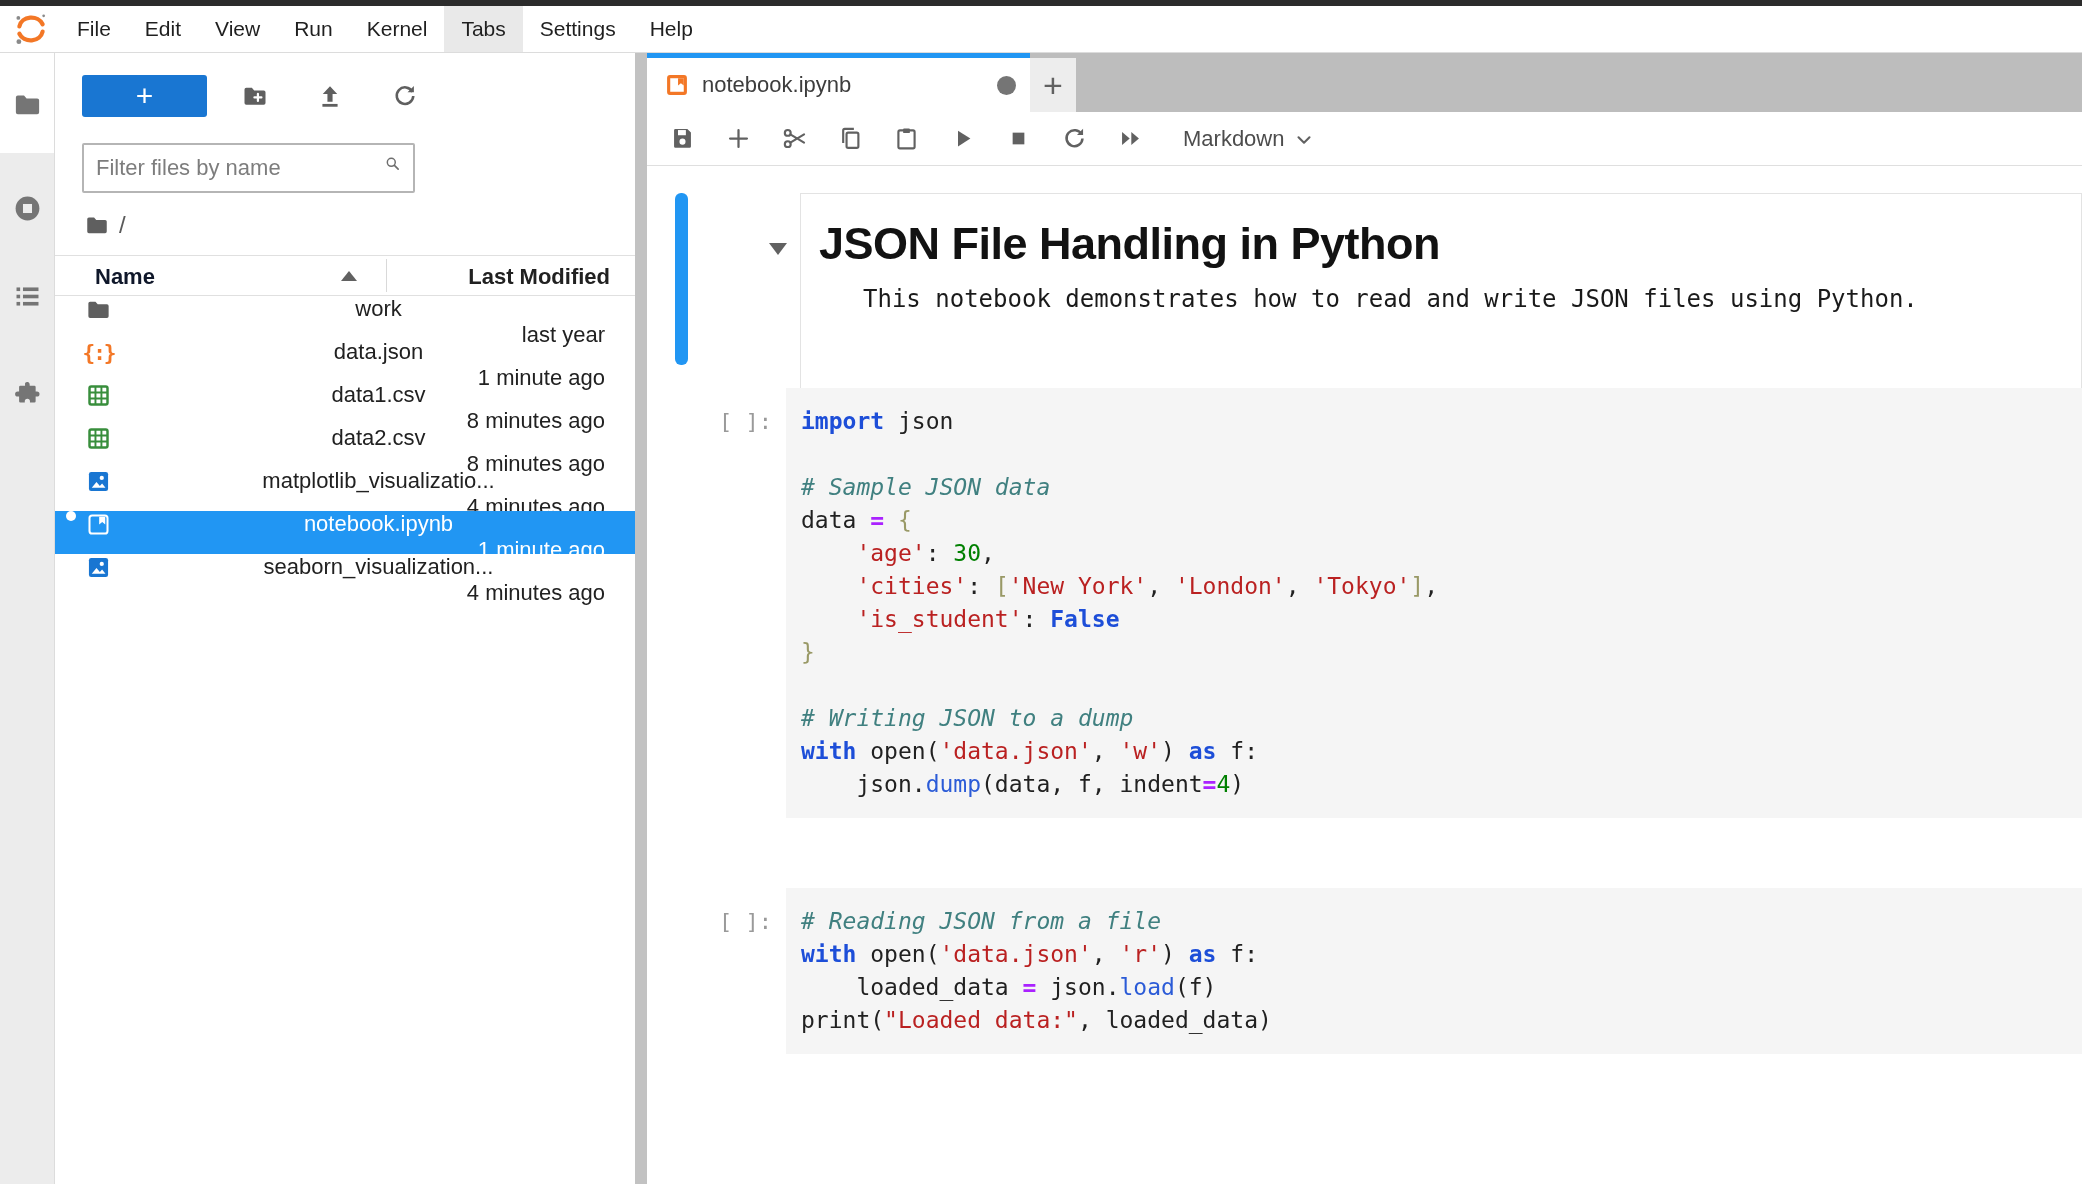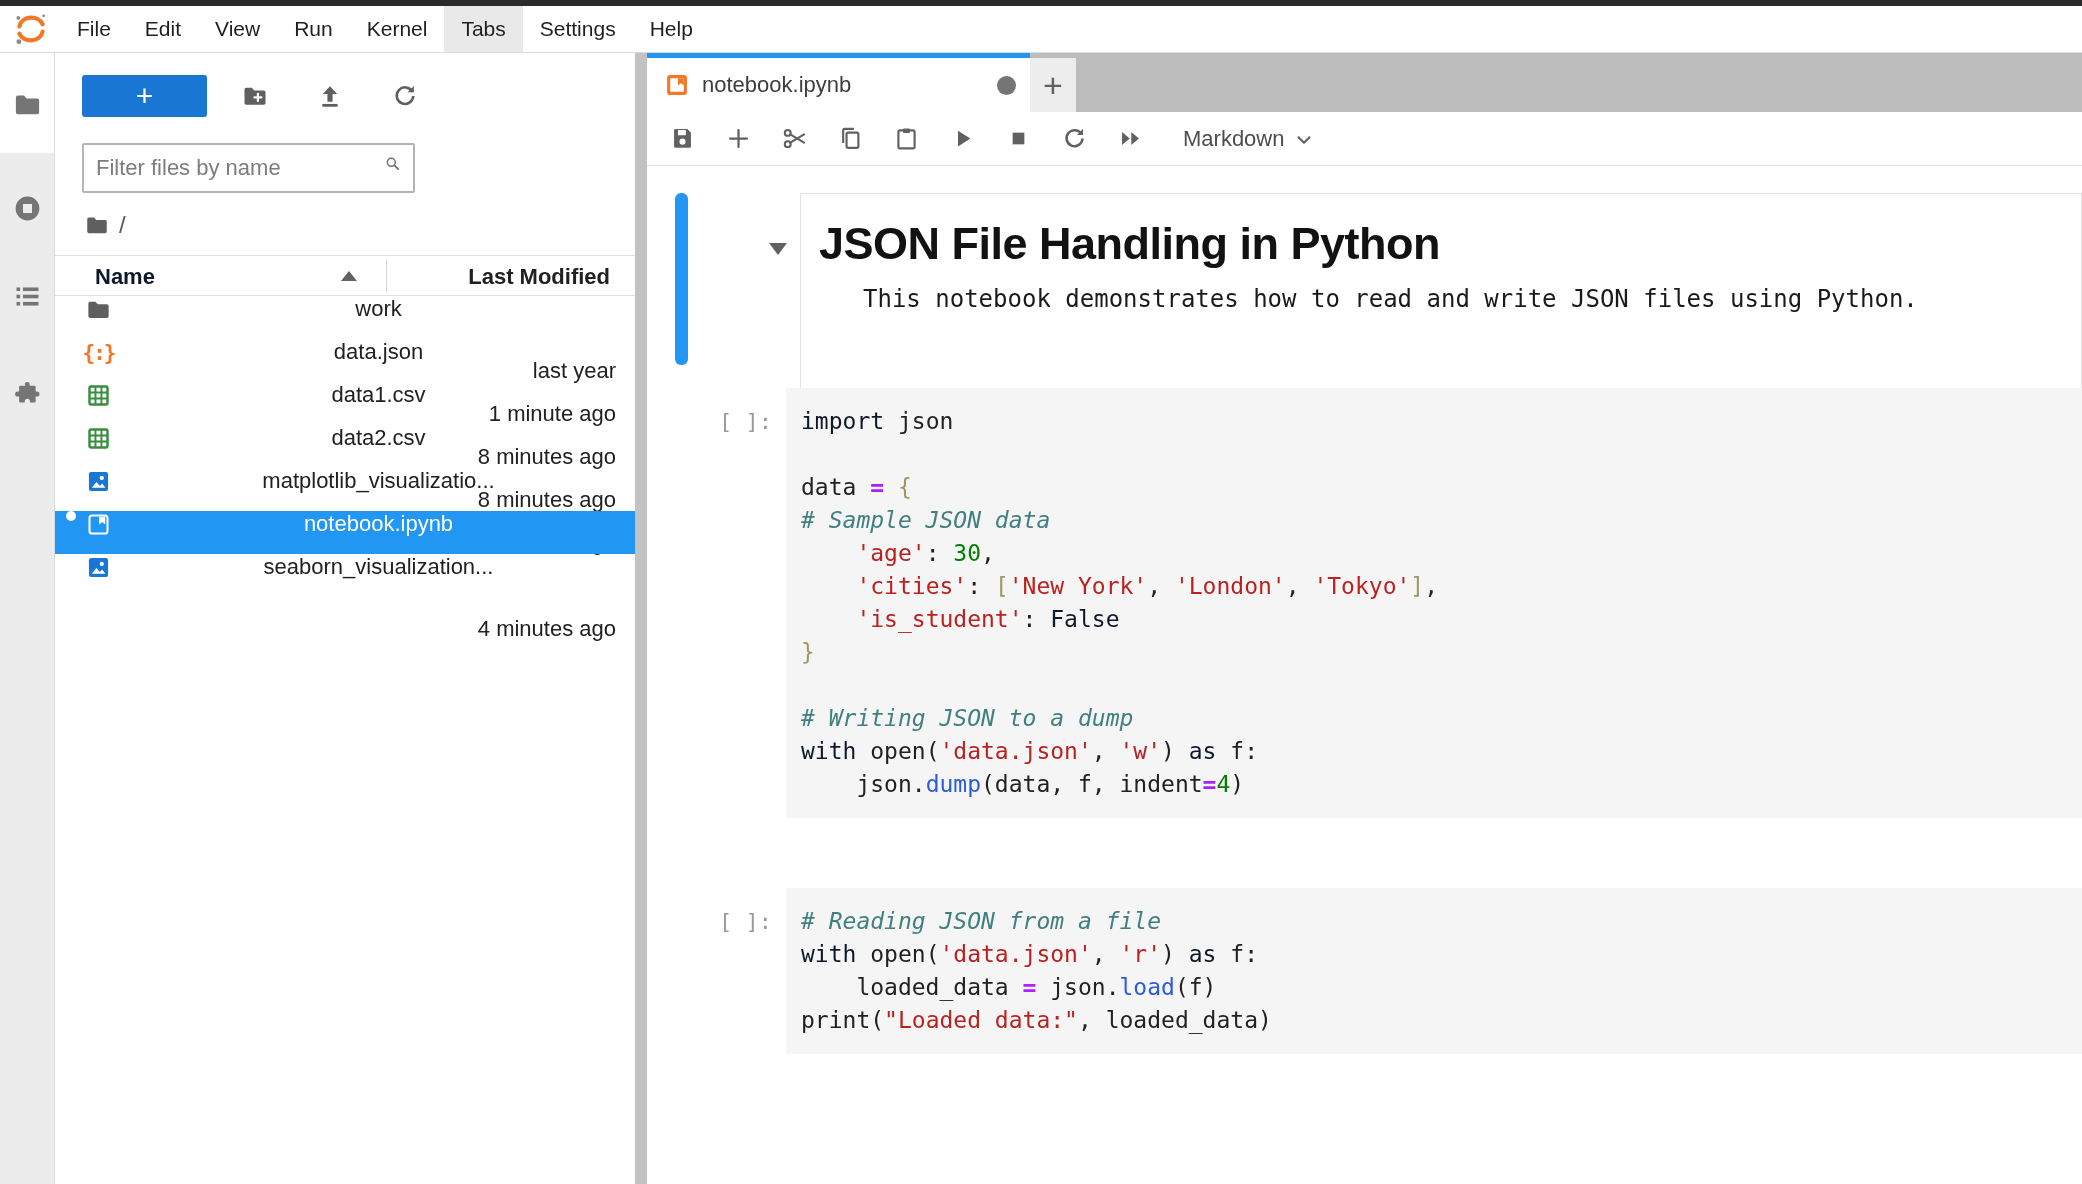--- a/index.html
+++ b/index.html
@@ -50,21 +50,21 @@
   .lh-sort { position:absolute; left:286px; top:15px; width:0; height:0;
              border-left:8px solid transparent; border-right:8px solid transparent; border-bottom:10px solid #616161; }
   .lh-divider { position:absolute; left:331px; top:3px; bottom:3px; width:1px; background:#d9d9d9; }
   .lh-mod { position:absolute; right:25px; top:8px; font-size:22px; font-weight:700; color:#212121; }
 
   .file-rows { position:absolute; left:0; top:243px; width:580px; }
   .file-row { position:relative; height:43px; display:flex; align-items:center; font-size:22px; color:#212121; cursor:default;flex-direction:column; }
   .file-row .f-icon { position:absolute; left:30px; width:27px; height:27px; display:flex; align-items:center; justify-content:center; }
   .file-row .f-icon svg { width:27px; height:27px; }
   .file-row .f-name { margin-left:67px; white-space:nowrap; }
-  .file-row .f-time { margin-left:auto; padding-right:19px; white-space:nowrap;margin-top:36px; }
+  .file-row .f-time { margin-left:auto; padding-right:30px; white-space:nowrap; }
   .file-row.selected { background:#2196f3; color:#fff; }
   .file-row .f-bullet { position:absolute; left:11px; width:10px; height:10px; border-radius:50%; background:#fff; }
   .json-glyph { font-family:"DejaVu Sans Mono", monospace; font-weight:700; font-size:21px; color:#f37726; letter-spacing:-2px; }
   .csv-ic { color:#388e3c; }
   .gray-folder { color:#5f5f5f; }
 
   
   .splitter { position:absolute; left:635px; top:53px; width:12px; height:1131px; background:#c2c2c2; }
 
   
@@ -100,21 +100,21 @@
   .cell-row { position:absolute; left:0; right:0; display:flex; }
   .cell-row .prompt { width:139px; text-align:right; padding:17px 14px 0 0; color:#9a9a9a;
                       font-family:"DejaVu Sans Mono", monospace; font-size:22px; line-height:33px; }
   .cell-row .codebox { flex:1; background:#f5f5f5; padding:17px 0 17px 15px;
                        font-family:"DejaVu Sans Mono", monospace; font-size:23px; line-height:33px; }
   .codebox .line { white-space:pre; min-height:33px; }
   .cell-1 { top:222px; }
   .cell-2 { top:722px; }
 
   .tk-p { color:#212121; }
-  .tk-k { color:#0f172a; font-weight:400; }
+  .tk-k { color:#1d4ed8; font-weight:700; }
   .tk-c { color:#408080; font-style:italic; }
   .tk-s { color:#ba2121; }
   .tk-n { color:#008000; }
   .tk-o { color:#aa22ff; font-weight:700; }
   .tk-f { color:#2b5bd7; }
   .tk-b { color:#999966; }
 </style>
 </head>
 <body>
 
@@ -358,22 +358,22 @@
       <div class="md-box">
         <h1 class="md-title">JSON File Handling in Python</h1>
         <div class="md-subtitle">This notebook demonstrates how to read and write JSON files using Python.</div>
       </div>
 
       <div class="cell-row cell-1">
         <div class="prompt">[ ]:</div>
         <div class="codebox" id="codebox-0">
             <div class="line"><span class="tk-k">import</span><span class="tk-p"> json</span></div>
             <div class="line">&nbsp;</div>
+            <div class="line"><span class="tk-c"># Sample JSON data</span></div>
             <div class="line"><span class="tk-p">data </span><span class="tk-o">=</span><span class="tk-p"> </span><span class="tk-b">{</span></div>
-            <div class="line"><span class="tk-c"># Sample JSON data</span></div>
             <div class="line"><span class="tk-p">    </span><span class="tk-s">'age'</span><span class="tk-p">: </span><span class="tk-n">30</span><span class="tk-p">,</span></div>
             <div class="line"><span class="tk-p">    </span><span class="tk-s">'cities'</span><span class="tk-p">: </span><span class="tk-b">[</span><span class="tk-s">'New York'</span><span class="tk-p">, </span><span class="tk-s">'London'</span><span class="tk-p">, </span><span class="tk-s">'Tokyo'</span><span class="tk-b">]</span><span class="tk-p">,</span></div>
             <div class="line"><span class="tk-p">    </span><span class="tk-s">'is_student'</span><span class="tk-p">: </span><span class="tk-k">False</span></div>
             <div class="line"><span class="tk-b">}</span></div>
             <div class="line">&nbsp;</div>
             <div class="line"><span class="tk-c"># Writing JSON to a dump</span></div>
             <div class="line"><span class="tk-k">with</span><span class="tk-p"> open(</span><span class="tk-s">'data.json'</span><span class="tk-p">, </span><span class="tk-s">'w'</span><span class="tk-p">) </span><span class="tk-k">as</span><span class="tk-p"> f:</span></div>
             <div class="line"><span class="tk-p">    json.</span><span class="tk-f">dump</span><span class="tk-p">(data, f, indent</span><span class="tk-o">=</span><span class="tk-n">4</span><span class="tk-p">)</span></div>
           </div>
       </div>

